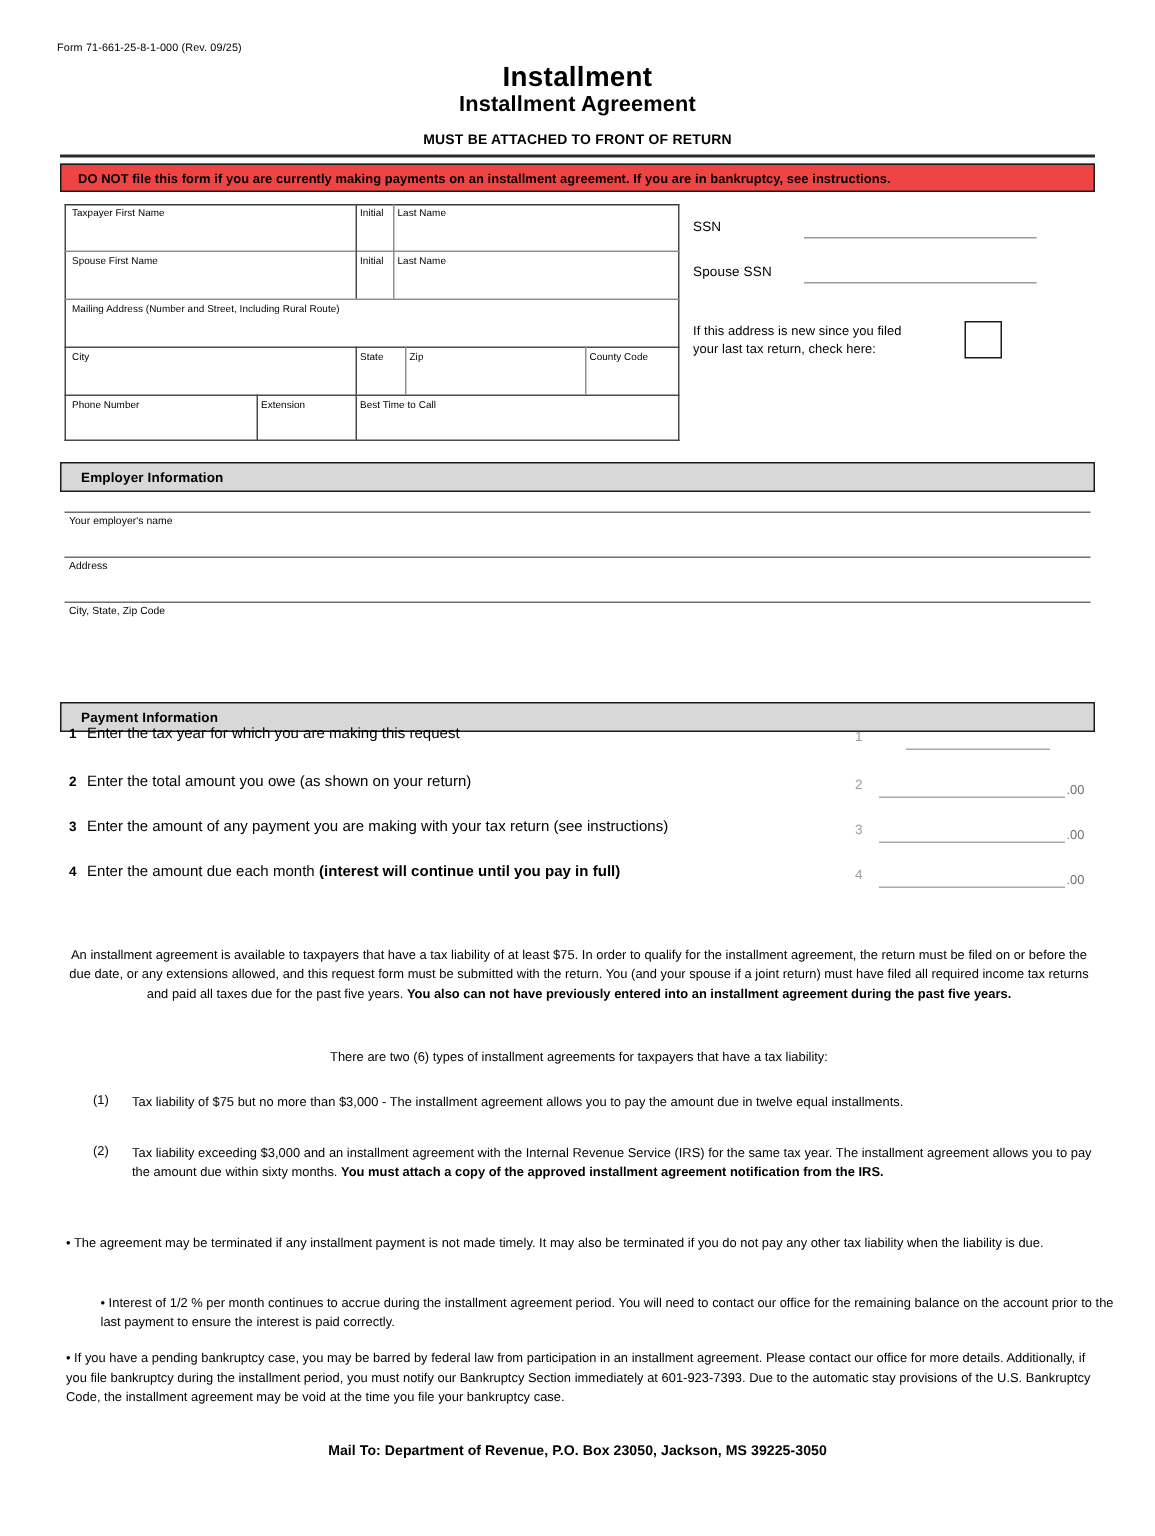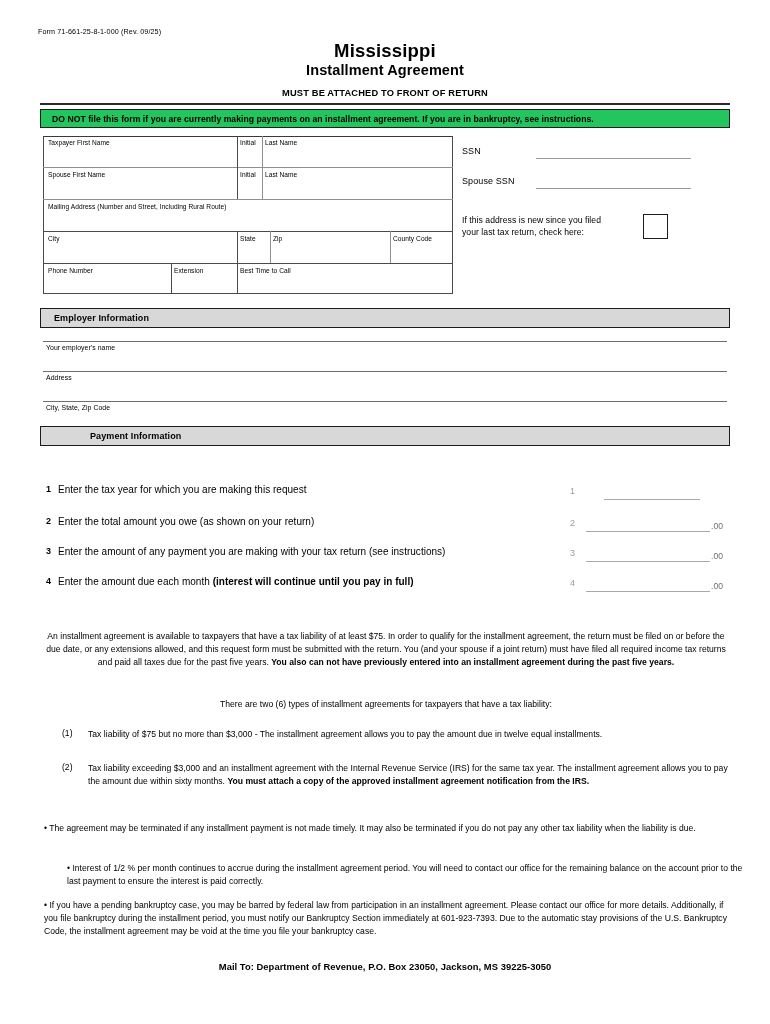--- a/index.html
+++ b/index.html
@@ -63,21 +63,21 @@
     background: #2b2b2b;
   }
 
   
   .banner {
     position: absolute;
     left: 40px; top: 109px;
     width: 690px;
     height: 19px;
     border: 1.6px solid #1c1c1c;
-    background: #22c55e;
+    background: #ef4444;
     box-sizing: border-box;
     display: flex;
     align-items: center;
   }
   .banner span {
     font-size: 8.6px;
     font-weight: bold;
     padding-left: 11px;
     letter-spacing: 0.05px;
     white-space: nowrap;
@@ -253,21 +253,21 @@
   }
 </style>
 </head>
 <body>
 
 <div class="page">
 
   <div class="form-no">Form 71-661-25-8-1-000 (Rev. 09/25)</div>
 
   <div class="title-block">
-    <div class="title-1">Mississippi</div>
+    <div class="title-1">Installment</div>
     <div class="title-2">Installment Agreement</div>
     <div class="title-3">MUST BE ATTACHED TO FRONT OF RETURN</div>
   </div>
   <div class="hdr-rule"></div>
 
   <div class="banner">
     <span>DO NOT file this form if you are currently making payments on an installment agreement.  If you are in bankruptcy, see instructions.</span>
   </div>
 
   <div class="grid">
@@ -342,21 +342,21 @@
   <div style="position:absolute;left:43px;top:322px;width:684px;height:19px;"></div>
 
   <div class="emp-line" style="top:371px;"></div>
   <div class="emp-lbl" style="top:374px;">Address</div>
   <div style="position:absolute;left:43px;top:352px;width:684px;height:19px;"></div>
 
   <div class="emp-line" style="top:401px;"></div>
   <div class="emp-lbl" style="top:404px;">City, State, Zip Code</div>
   <div style="position:absolute;left:43px;top:382px;width:684px;height:19px;"></div>
 
-  <div class="sect" style="top:426px;padding-left:36px;">
+  <div class="sect" style="top:468px;">
     <span>Payment Information</span>
   </div>
 
   <div class="pay-num" style="top:484px;">1</div>
   <div class="pay-txt" style="top:484px;">Enter the tax year for which you are making this request</div>
   <div class="pay-idx" style="left:570px; top:486px;">1</div>
   <div class="pay-line" style="left:604px; top:499px; width:96px;"></div>
 
   <div class="pay-num" style="top:516px;">2</div>
   <div class="pay-txt" style="top:516px;">Enter the total amount you owe (as shown on your return)</div>

